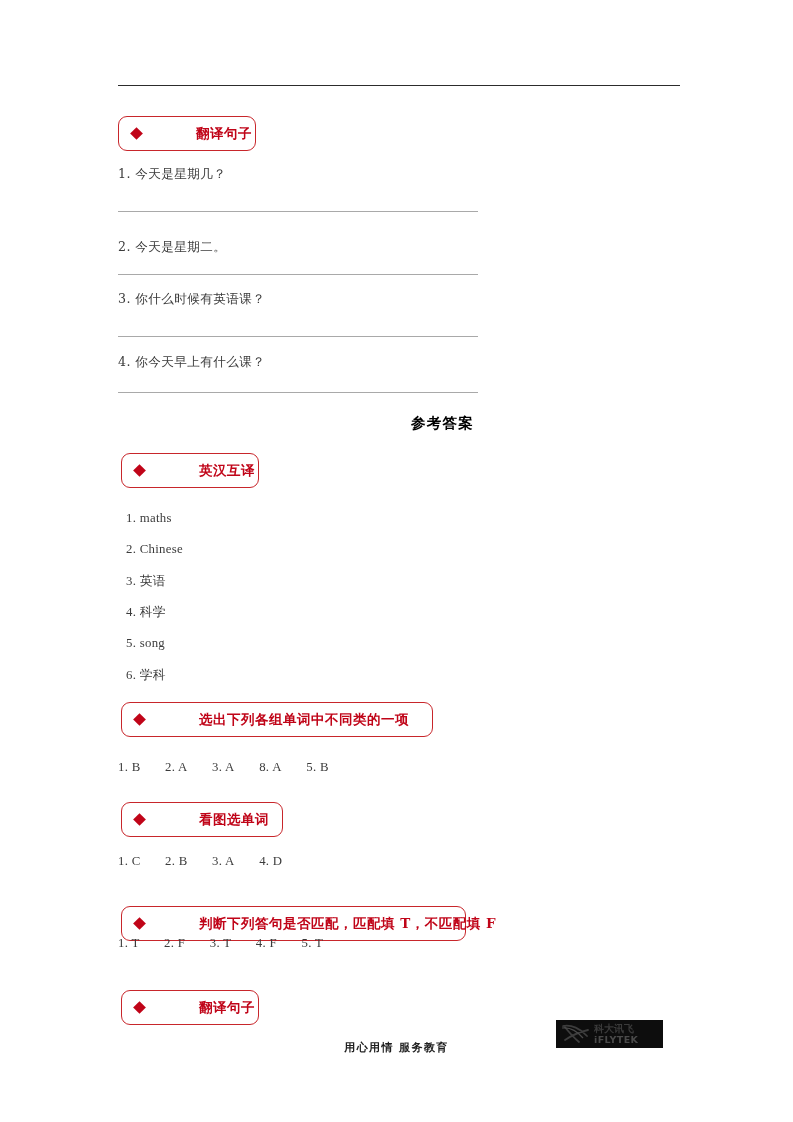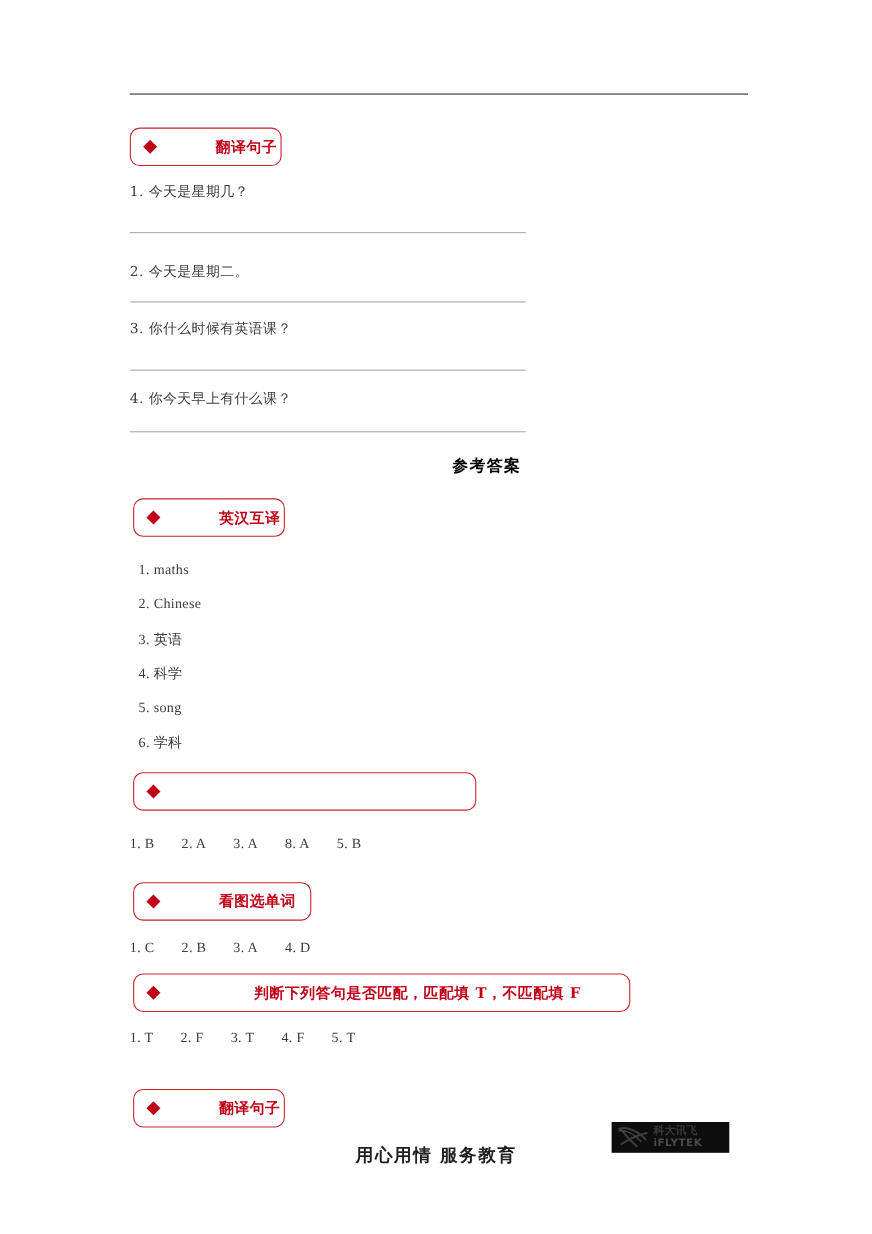--- a/index.html
+++ b/index.html
@@ -160,21 +160,21 @@
   .ans-row .cell { margin-right: 21px; }
 
   
   .footer-text {
     position: absolute;
     left: 0;
     top: 1040px;
     width: 793px;
     text-align: center;
     font-family: "DejaVu Serif", "Liberation Serif", serif;
-    font-size: 16px;
+    font-size: 11px;
     font-weight: 600;
     letter-spacing: 1.4px;
     color: #1f1f1f;
   }
   .footer-logo {
     position: absolute;
     left: 556px;
     top: 1020px;
     width: 107px;
     height: 28px;
@@ -245,41 +245,42 @@
 
   <div class="ans-item" style="top:511px;">1. maths</div>
   <div class="ans-item" style="top:542px;">2. Chinese</div>
   <div class="ans-item" style="top:573px;">3.  英语</div>
   <div class="ans-item" style="top:604px;">4.  科学</div>
   <div class="ans-item" style="top:636px;">5. song</div>
   <div class="ans-item" style="top:667px;">6.  学科</div>
 
   <div class="pill" style="left:121px; top:702px; width:312px;">
     <span class="diamond"></span>
+    <span class="pill-label">选出下列各组单词中不同类的一项</span>
   </div>
   <div class="ans-row" style="top:760px;">
     <span class="cell">1. B</span>
     <span class="cell">2. A</span>
     <span class="cell">3. A</span>
     <span class="cell">8. A</span>
     <span class="cell">5. B</span>
   </div>
 
   <div class="pill" style="left:121px; top:802px; width:162px;">
     <span class="diamond"></span>
     <span class="pill-label">看图选单词</span>
   </div>
   <div class="ans-row" style="top:854px;">
     <span class="cell">1. C</span>
     <span class="cell">2. B</span>
     <span class="cell">3. A</span>
     <span class="cell">4. D</span>
   </div>
 
-  <div class="pill" style="left:121px; top:885px; width:452px;gap:32px;">
+  <div class="pill" style="left:121px; top:906px; width:345px;">
     <span class="diamond"></span>
     <span class="pill-label">判断下列答句是否匹配，匹配填 T，不匹配填 F</span>
   </div>
   <div class="ans-row" style="top:936px;">
     <span class="cell">1. T</span>
     <span class="cell">2. F</span>
     <span class="cell">3. T</span>
     <span class="cell">4. F</span>
     <span class="cell">5. T</span>
   </div>

